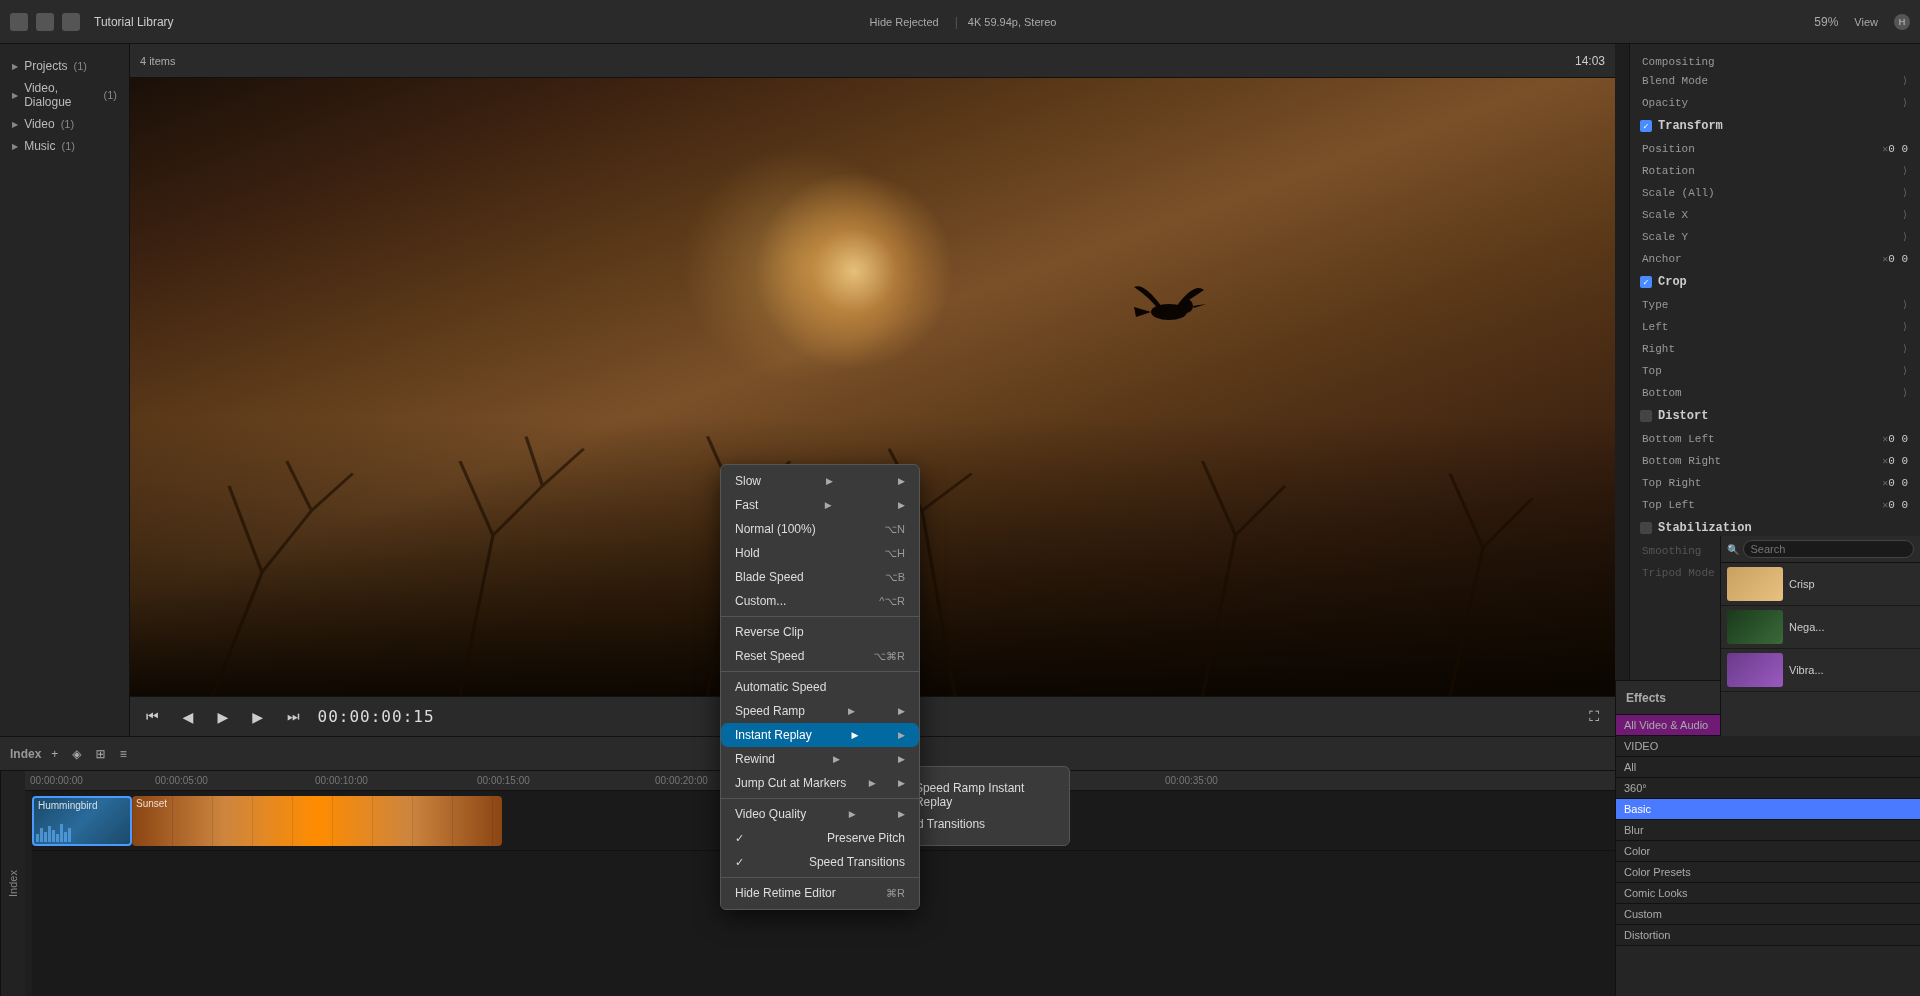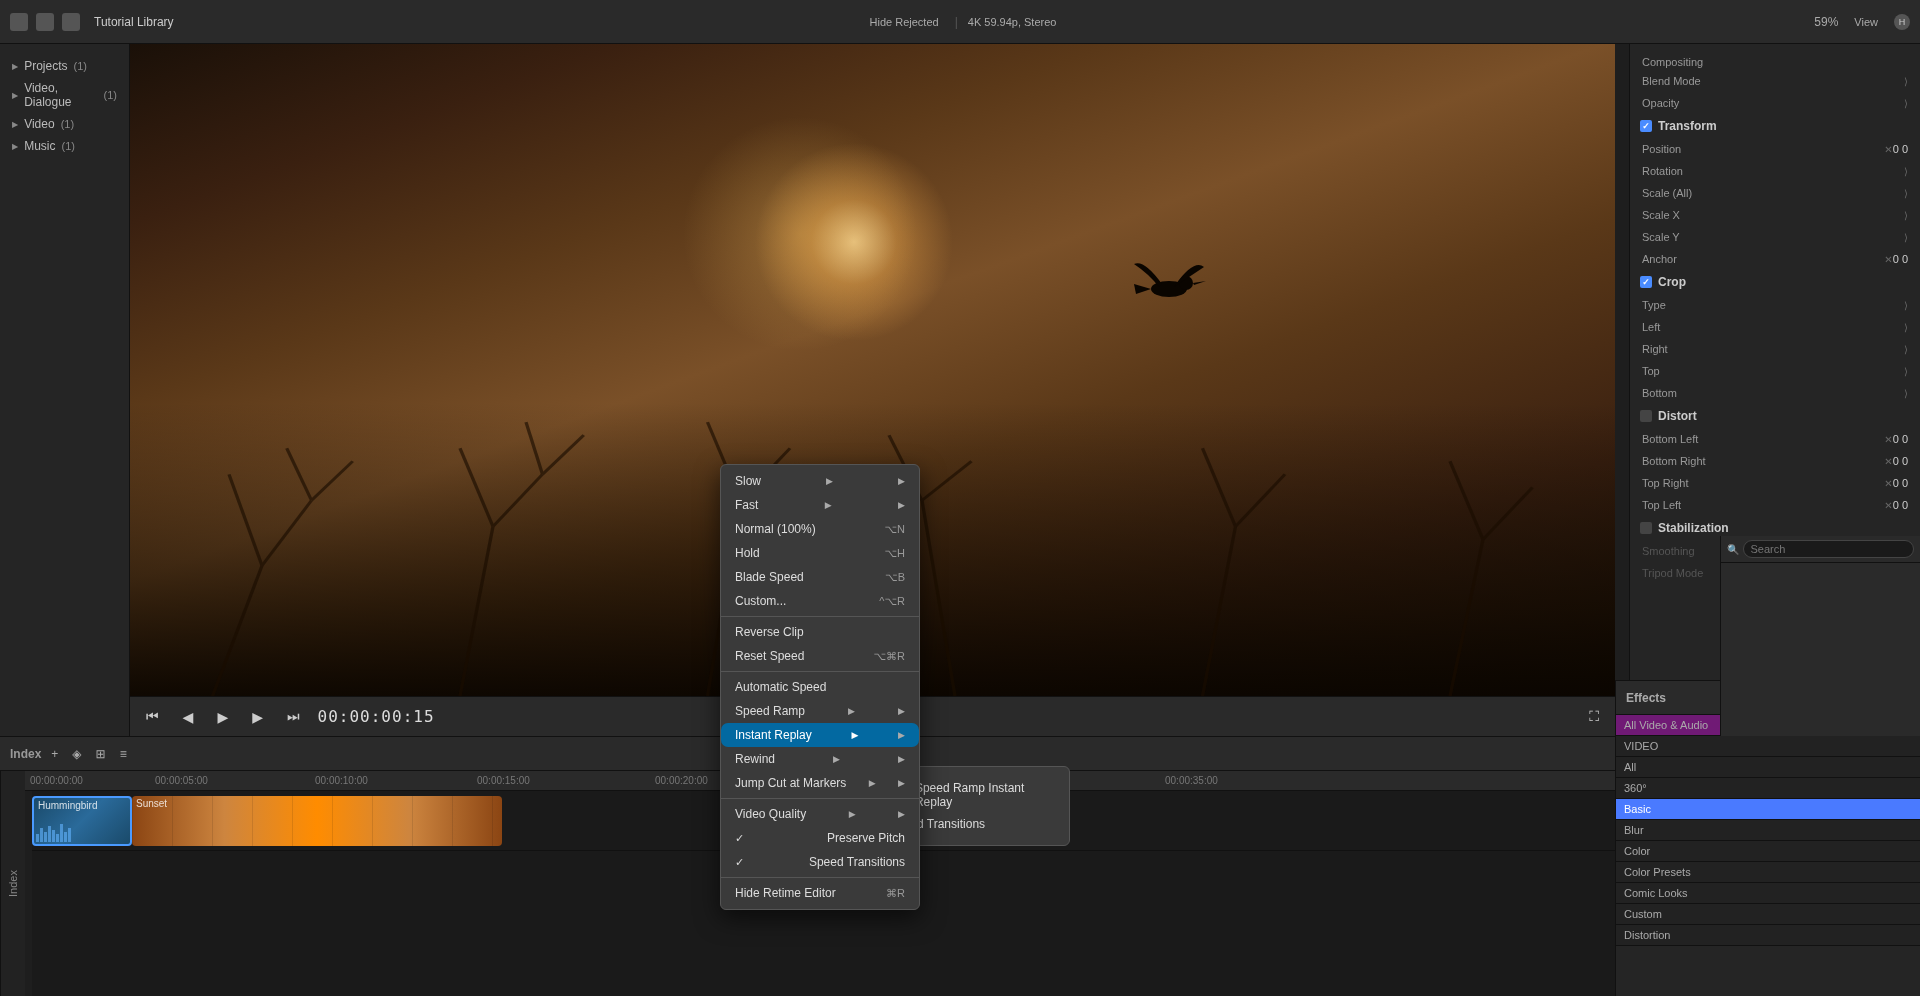--- a/index.html
+++ b/index.html
@@ -152,20 +152,21 @@
     #inspector {
       position: absolute;
       top: 44px;
       right: 0;
       width: 291px;
       bottom: 260px;
       background: #252525;
       border-left: 1px solid #111;
       overflow-y: auto;
       padding: 8px 0;
+      font-family: Liberation Mono, monospace;
     }
     .inspector-section-title {
       display: flex;
       align-items: center;
       gap: 6px;
       padding: 5px 10px;
       font-size: 12px;
       color: #ccc;
       font-weight: 600;
       cursor: pointer;
@@ -429,20 +430,25 @@
     </div>
     <div class="sidebar-item">
       <span class="arrow">▶</span>
       <span>Music</span>
       <span class="count">(1)</span>
     </div>
   </div>
 </div>
 
 <div id="preview">
+  <div id="preview-toolbar">
+    <span>4 items</span>
+    <span style="flex:1;"></span>
+    <span style="font-size:12px;color:#ccc;">14:03</span>
+  </div>
   <div id="preview-video">
 
     <div style="position:absolute;top:0;left:0;right:0;bottom:0;background:linear-gradient(160deg, #1a1008 0%, #3a2010 15%, #5a3818 30%, #7a5028 45%, #5a3818 60%, #3a2010 80%, #1a1008 100%);"></div>
 
     <div class="sun-glow"></div>
 
     <div style="position:absolute;top:10%;left:35%;width:300px;height:250px;background:radial-gradient(circle, rgba(255,200,100,0.3) 0%, transparent 60%);border-radius:50%;"></div>
 
     <div style="position:absolute;bottom:0;left:0;right:0;height:45%;background:linear-gradient(to top, rgba(10,5,0,0.95) 0%, rgba(15,8,0,0.7) 30%, transparent 100%);"></div>
 
@@ -684,20 +690,34 @@
 
   </div>
 </div>
 
 <div style="position:absolute;top:536px;right:0;width:200px;bottom:260px;background:#2a2a2a;border-left:1px solid #111;">
   <div style="padding:4px 6px;background:#2a2a2a;border-bottom:1px solid #111;font-size:11px;color:#888;display:flex;align-items:center;gap:4px;">
     <span style="font-size:10px;">🔍</span>
     <input type="text" style="flex: 1 1 0%; background: rgb(26, 26, 26); border: 1px solid rgb(68, 68, 68); border-radius: 10px; color: rgb(204, 204, 204); font-size: 11px; padding: 1px 6px; height: 18px;" placeholder="Search">
   </div>
 
+  <div style="display:flex;flex-direction:column;">
+    <div style="display:flex;align-items:center;padding:4px 6px;gap:6px;border-bottom:1px solid #1a1a1a;">
+      <div style="width:56px;height:34px;background:linear-gradient(135deg,#c8a060,#e8c080);border-radius:3px;flex-shrink:0;"></div>
+      <span style="font-size:11px;color:#ccc;">Crisp</span>
+    </div>
+    <div style="display:flex;align-items:center;padding:4px 6px;gap:6px;border-bottom:1px solid #1a1a1a;">
+      <div style="width:56px;height:34px;background:linear-gradient(135deg,#1a3a1a,#3a6a3a);border-radius:3px;flex-shrink:0;"></div>
+      <span style="font-size:11px;color:#ccc;">Nega...</span>
+    </div>
+    <div style="display:flex;align-items:center;padding:4px 6px;gap:6px;border-bottom:1px solid #1a1a1a;">
+      <div style="width:56px;height:34px;background:linear-gradient(135deg,#6a3a8a,#9a5abf);border-radius:3px;flex-shrink:0;"></div>
+      <span style="font-size:11px;color:#ccc;">Vibra...</span>
+    </div>
+  </div>
 </div>
 
 <div id="context-menu">
 
   <div class="menu-item has-submenu">
     <span>Slow</span>
     <span style="font-size:9px;color:#aaa;">▶</span>
   </div>
   <div class="menu-item has-submenu">
     <span>Fast</span>

